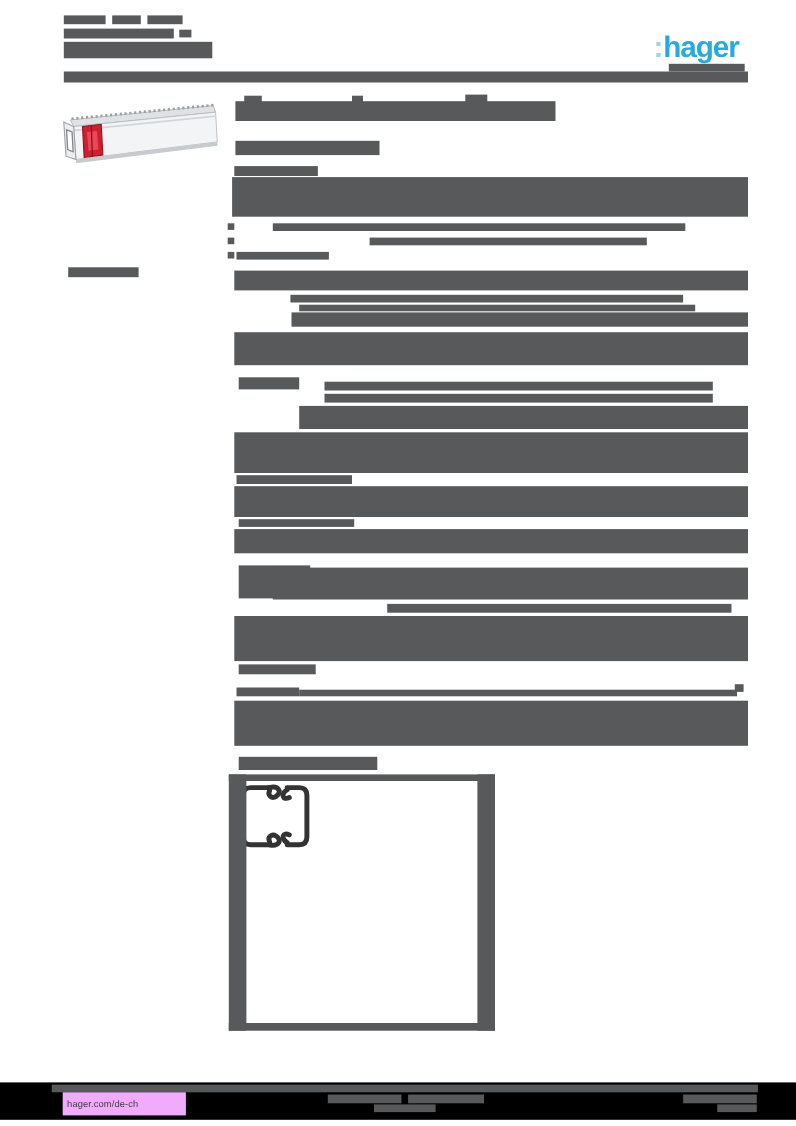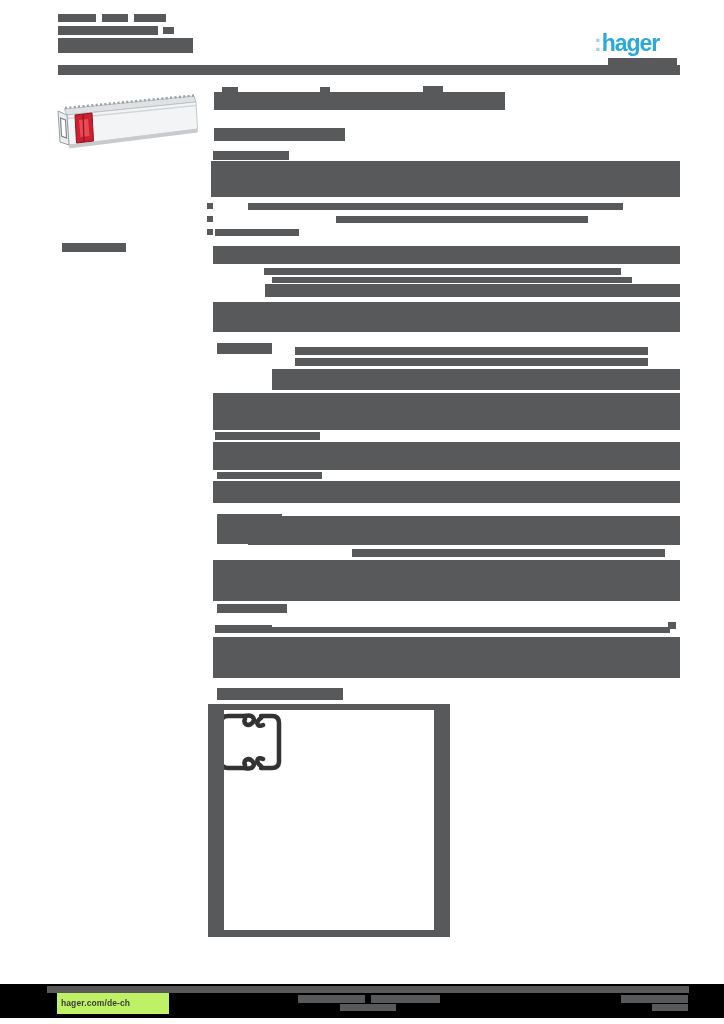--- a/index.html
+++ b/index.html
@@ -13,21 +13,21 @@
   
   .block{
     position:absolute;
     background:var(--redaction,#58595b);
     z-index:4;
   }
   
   #logo{
     position:absolute;left:594px;top:30px;width:86px;height:26px;
     font-weight:bold;font-style:normal;
-    font-size:23px;letter-spacing:-1px;
+    font-size:27px;letter-spacing:-1px;
     color:var(--brand,#29a9dc);
     z-index:5;line-height:26px;
   }
   #logo .colon{color:#9fd4ec;margin-right:1px;}
   
   #product-photo{
     position:absolute;left:56px;top:93px;width:148px;height:62px;z-index:3;
   }
   
   #drawing-area{
@@ -38,22 +38,22 @@
     position:absolute;left:6px;top:5px;width:80px;height:100px;
   }
   
   #footer-band{
     position:absolute;left:0;top:984px;width:724px;height:34px;
     background:var(--footer,#000000);
     z-index:2;
   }
   #url-box{
     position:absolute;left:57px;top:993px;width:112px;height:21px;
-    background:#bef264;z-index:6;
-    font-size:8.5px;font-weight:700;color:#3c3c3c;
+    background:#f0abfc;z-index:6;
+    font-size:8.5px;font-weight:400;color:#3c3c3c;
     line-height:21px;padding-left:4px;box-sizing:border-box;
     letter-spacing:0.1px;
   }
 </style>
 </head>
 <body>
 
 <div id="page" style="background: rgb(255, 255, 255);">
 
   <div id="logo"><span class="colon">:</span><span>hager</span></div>

